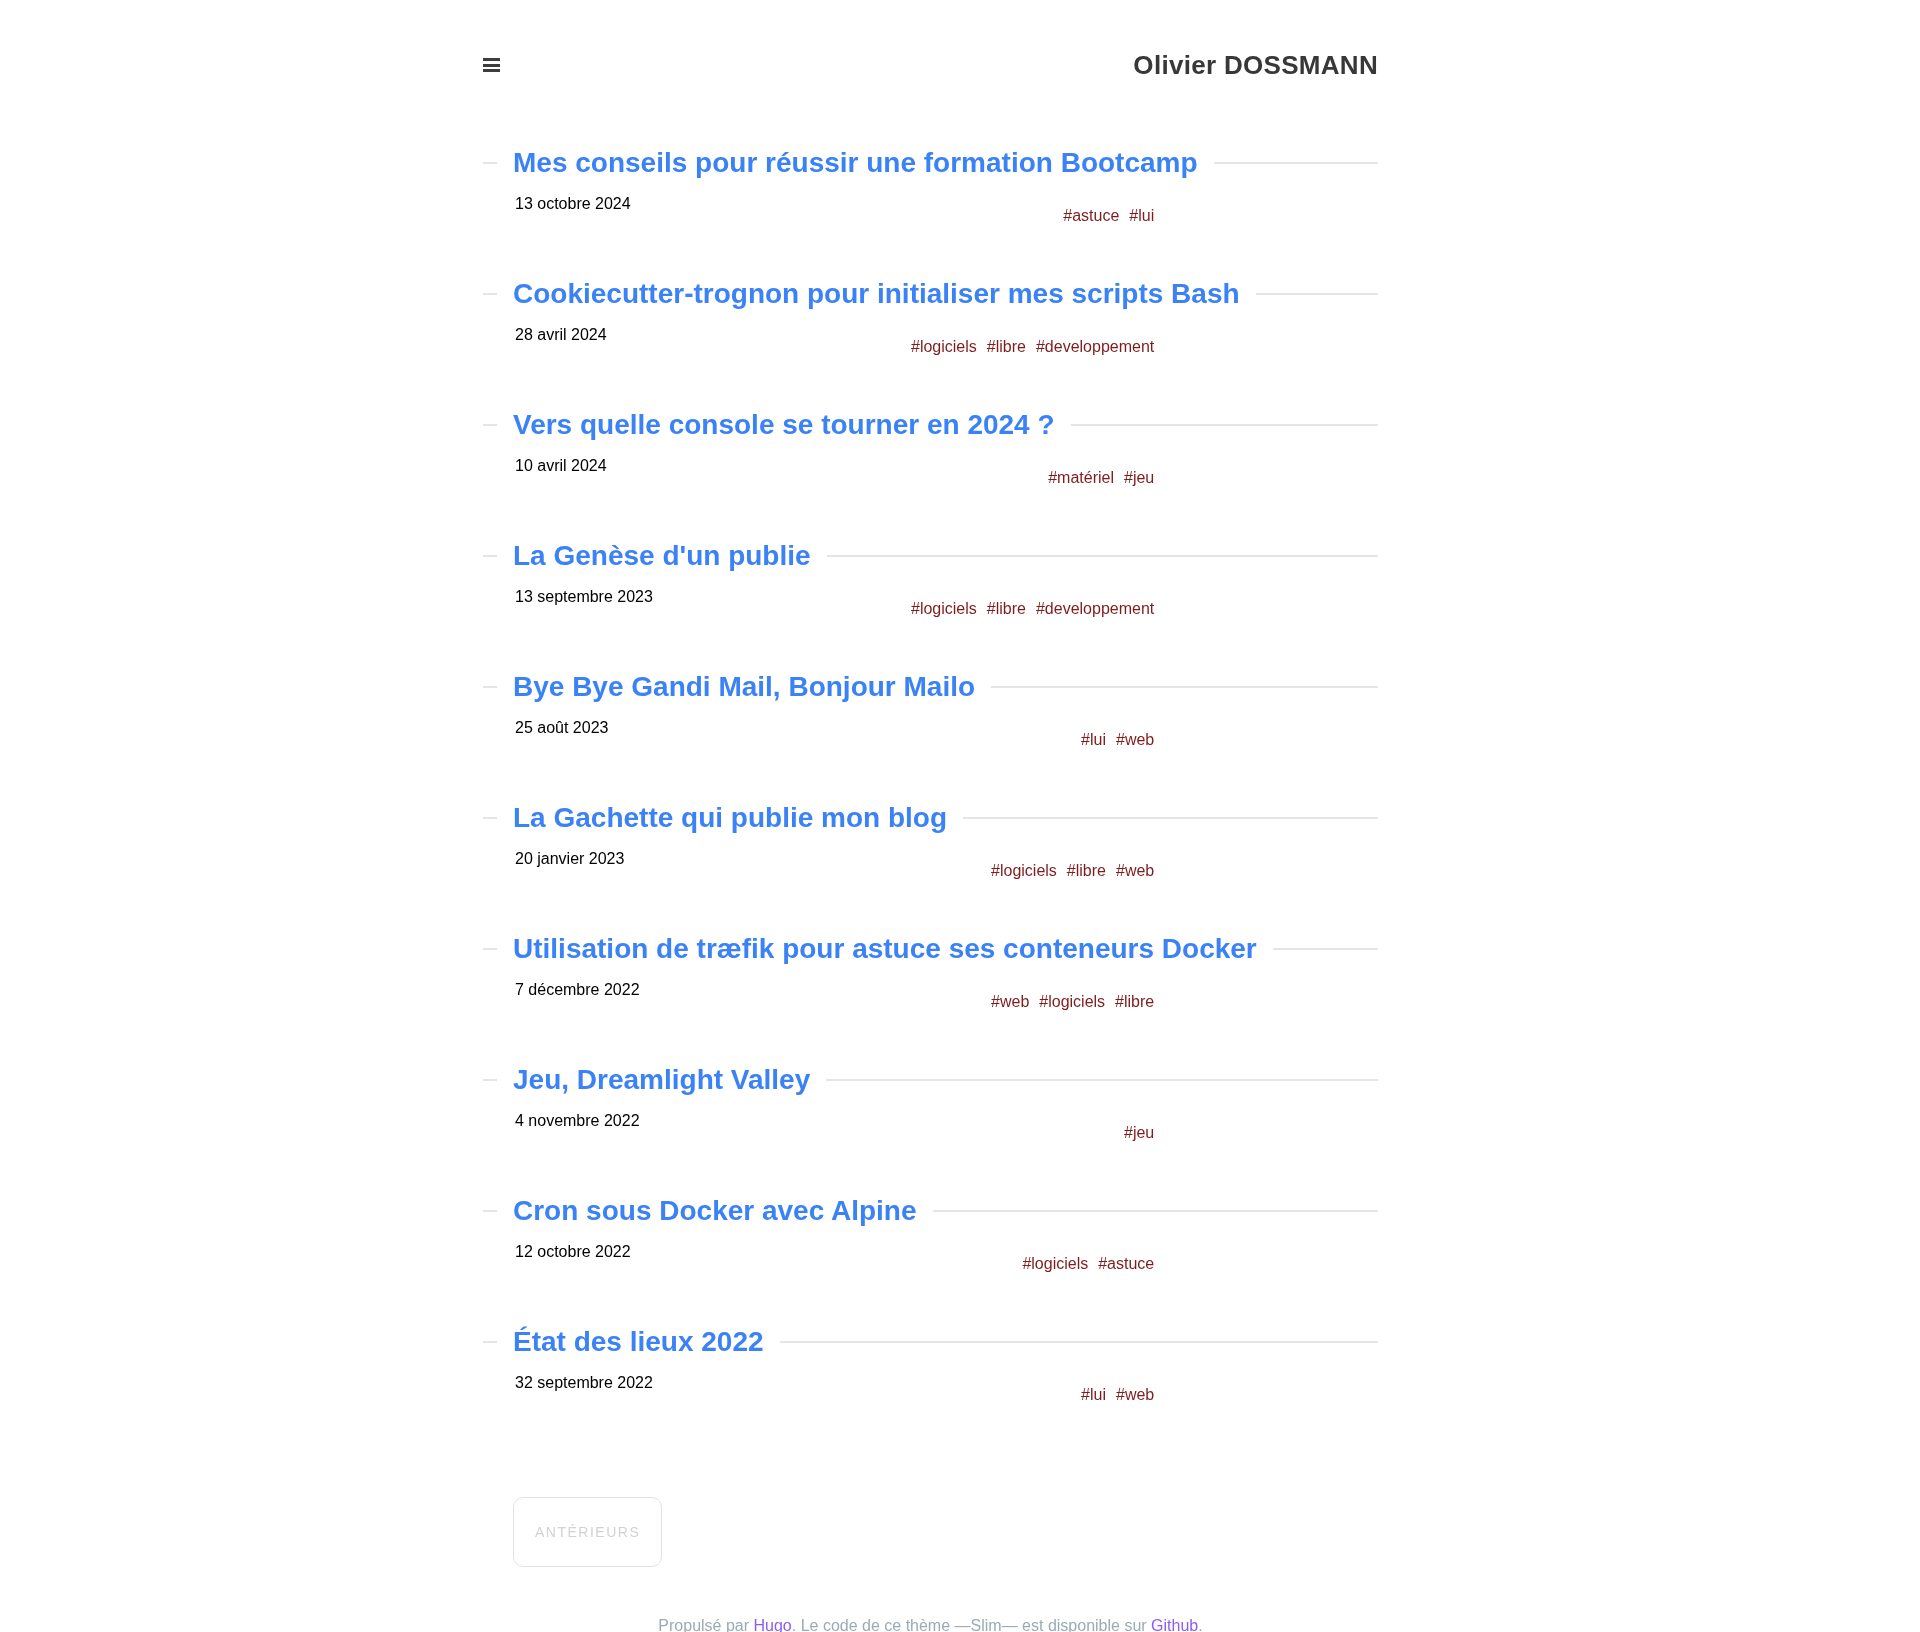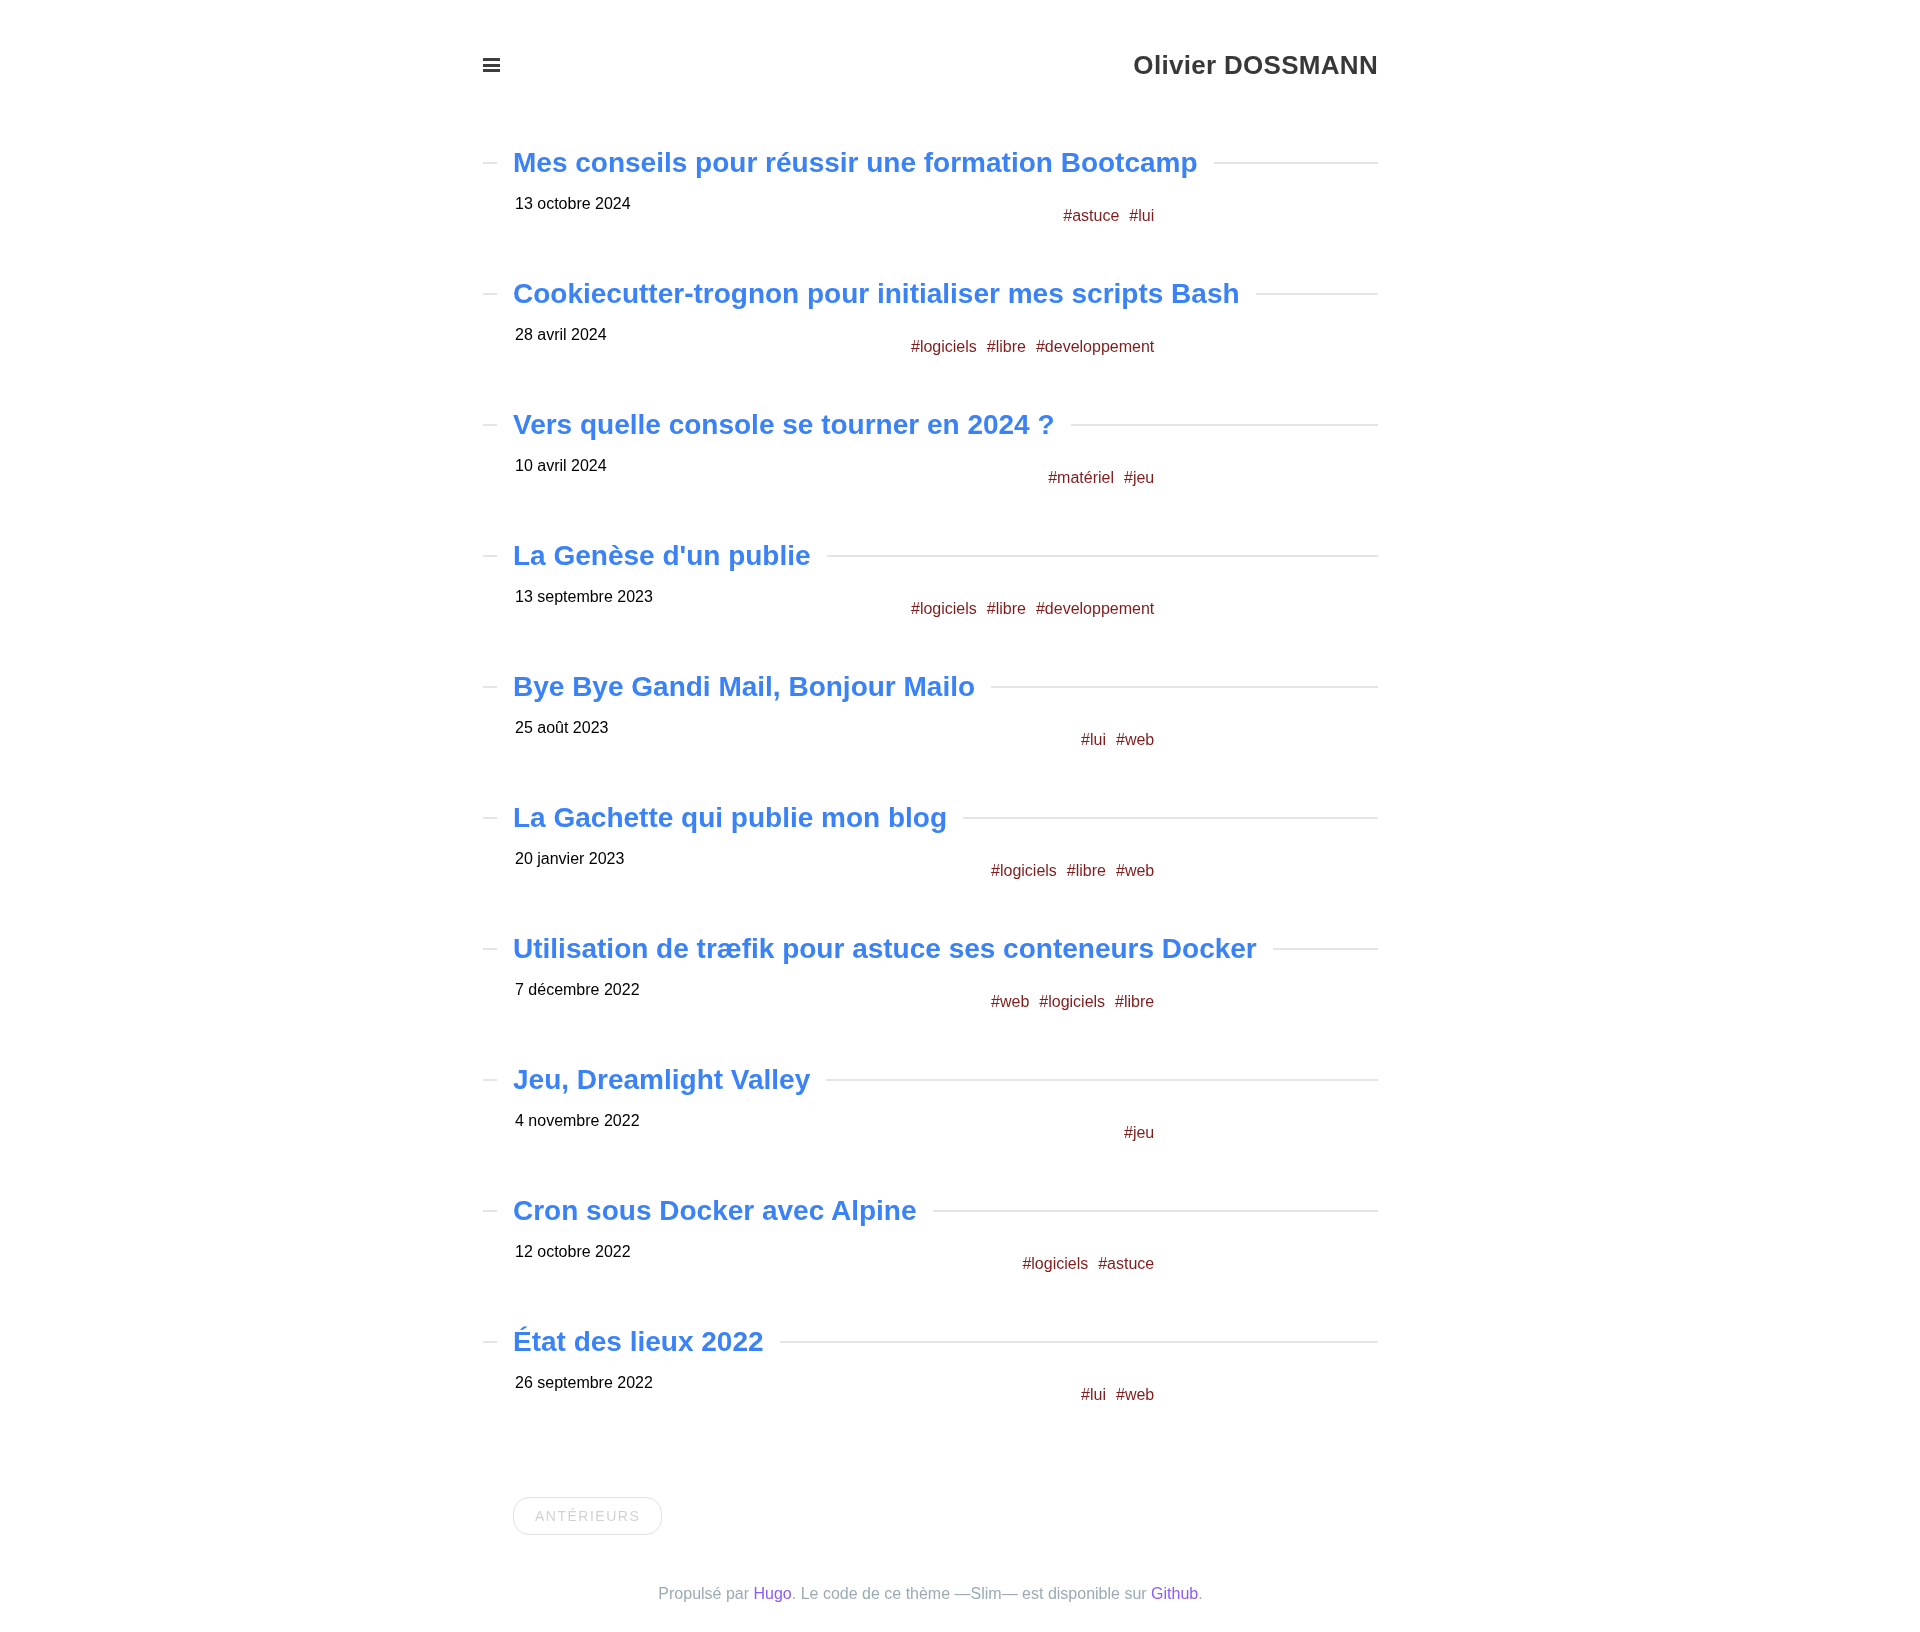--- a/index.html
+++ b/index.html
@@ -98,23 +98,23 @@
     margin-left: 10px;
     cursor: pointer;
   }
   .post-tags .tag:first-child { margin-left: 0; }
 
   
   .pagination { margin-top: 39px; }
   .older-btn {
     display: inline-block;
     margin-left: 30px;
-    padding: 10px 21px;
+    padding: 26px 21px;
     border: 1px solid #e2e2e2;
-    border-radius: 16px;
+    border-radius: 10px;
     background: #ffffff;
     color: #d2d2d2;
     font-family: "Liberation Sans", sans-serif;
     font-size: 14px;
     letter-spacing: 1.5px;
     cursor: pointer;
   }
 
   
   .site-footer {
@@ -203,21 +203,21 @@
     <article class="post">
       <div class="post-line"></div>
       <h2 class="post-title">Cron sous Docker avec Alpine</h2>
       <div class="post-date">12 octobre 2022</div>
       <div class="post-tags"><span class="tag">#logiciels</span><span class="tag">#astuce</span></div>
     </article>
 
     <article class="post">
       <div class="post-line"></div>
       <h2 class="post-title">État des lieux 2022</h2>
-      <div class="post-date">26 septembre 2022</div>
+      <div class="post-date">32 septembre 2022</div>
       <div class="post-tags"><span class="tag">#lui</span><span class="tag">#web</span></div>
     </article>
   </main>
 
   <nav class="pagination">
     <button class="older-btn">ANTÉRIEURS</button>
   </nav>
 
   <footer class="site-footer">
     <span>Propulsé par </span><a class="footer-link">Hugo</a><span>. Le code de ce thème —Slim— est disponible sur </span><a class="footer-link">Github</a><span>.</span>

